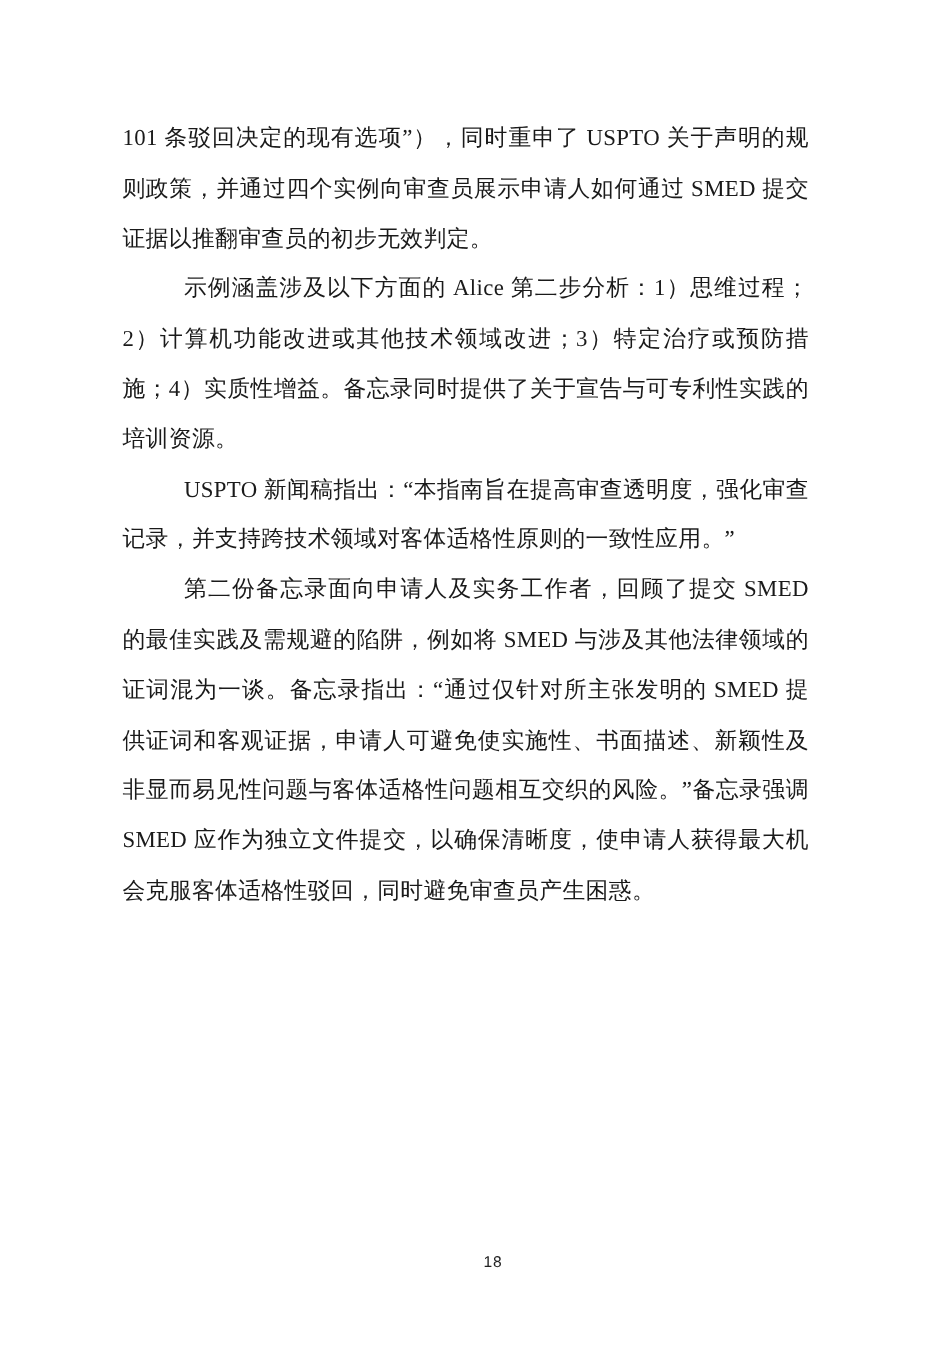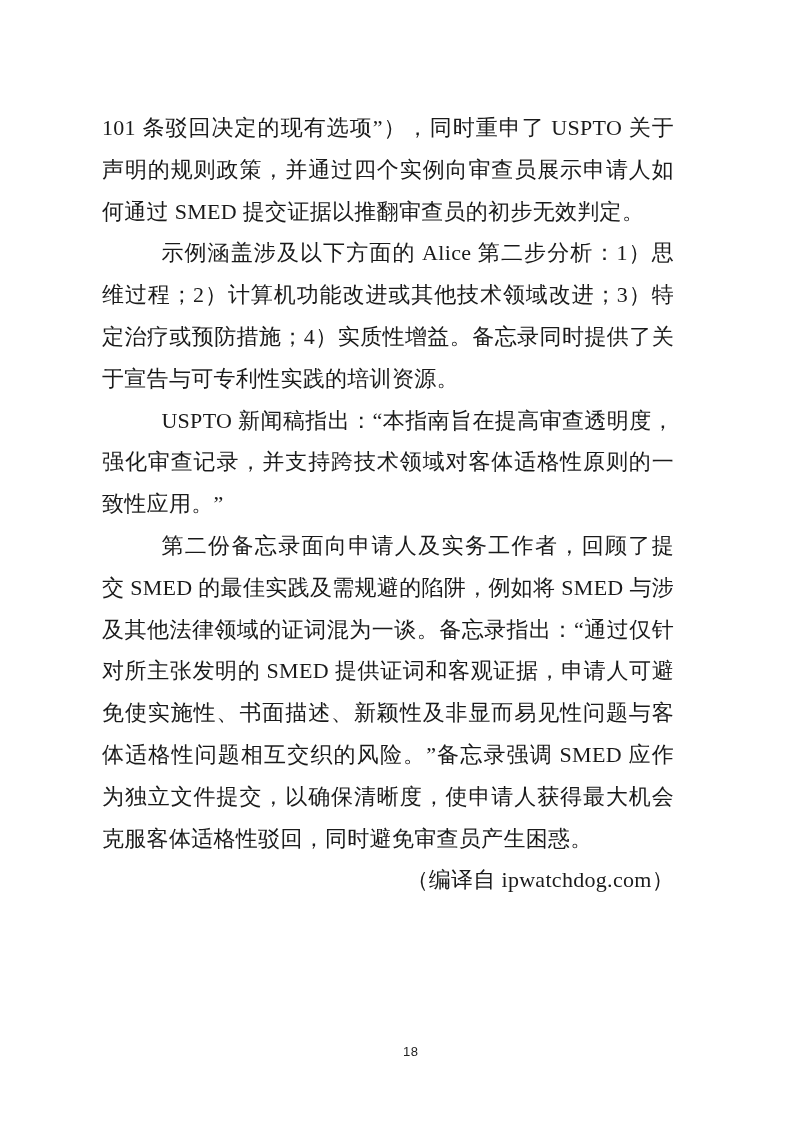--- a/index.html
+++ b/index.html
@@ -16,23 +16,23 @@
     color: #1a1a1a;
   }
   .page {
     position: absolute;
     inset: 0;
     background: #ffffff;
   }
   .text-block {
     position: absolute;
     left: 102px;
-    top: 107px;
+    top: 95px;
     width: 572px;
-    font-size: 22px;
+    font-size: 19px;
     line-height: 41.8px;
     text-align: justify;
     text-justify: inter-character;
     letter-spacing: 0.3px;
   }
   .para {
     margin: 0;
     padding: 0;
   }
   .para.indent {
@@ -55,17 +55,16 @@
 </style>
 </head>
 <body>
 
 <div class="page">
   <div class="text-block">
     <p class="para">101 条驳回决定的现有选项”），同时重申了 USPTO 关于声明的规则政策，并通过四个实例向审查员展示申请人如何通过 SMED 提交证据以推翻审查员的初步无效判定。</p>
     <p class="para indent">示例涵盖涉及以下方面的 Alice 第二步分析：1）思维过程；2）计算机功能改进或其他技术领域改进；3）特定治疗或预防措施；4）实质性增益。备忘录同时提供了关于宣告与可专利性实践的培训资源。</p>
     <p class="para indent">USPTO 新闻稿指出：“本指南旨在提高审查透明度，强化审查记录，并支持跨技术领域对客体适格性原则的一致性应用。”</p>
     <p class="para indent">第二份备忘录面向申请人及实务工作者，回顾了提交 SMED 的最佳实践及需规避的陷阱，例如将 SMED 与涉及其他法律领域的证词混为一谈。备忘录指出：“通过仅针对所主张发明的 SMED 提供证词和客观证据，申请人可避免使实施性、书面描述、新颖性及非显而易见性问题与客体适格性问题相互交织的风险。”备忘录强调 SMED 应作为独立文件提交，以确保清晰度，使申请人获得最大机会克服客体适格性驳回，同时避免审查员产生困惑。</p>
-    <p class="attribution">（编译自 ipwatchdog.com）</p>
   </div>
 
   <div class="page-number">18</div>
 </div>
 
 </body></html>

